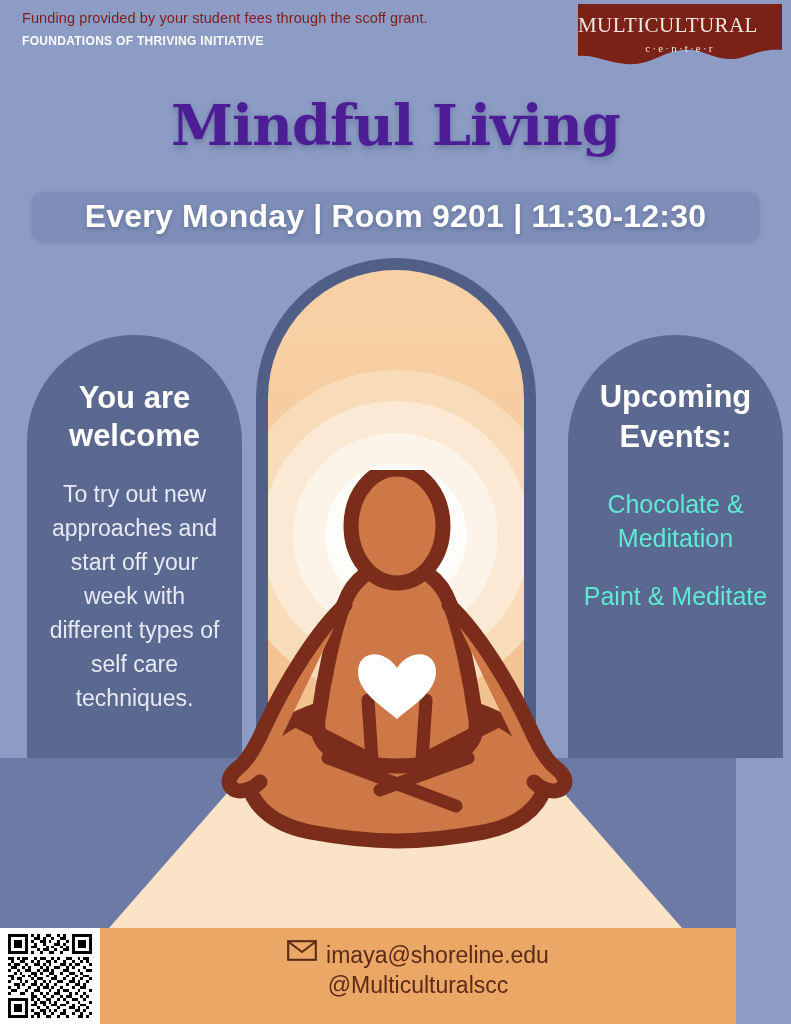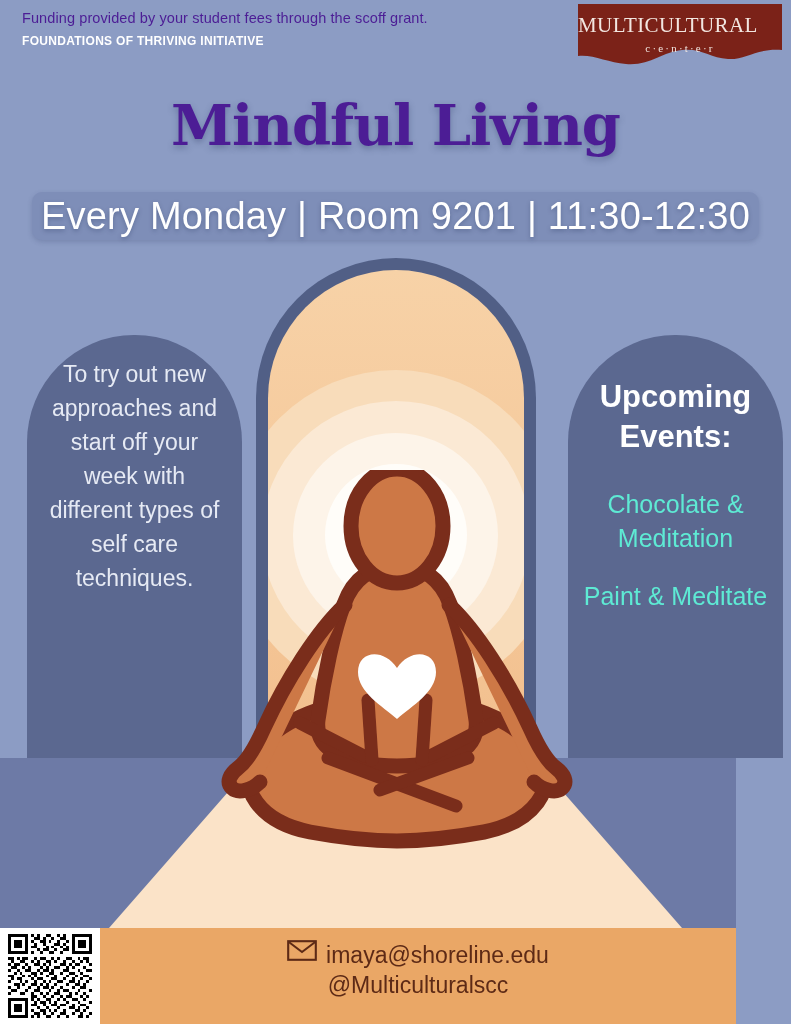--- a/index.html
+++ b/index.html
@@ -30,21 +30,21 @@
     position:absolute; left:736px; top:758px; width:55px; height:266px;
     background:#8c9cc4;
   }
 
   
   .header {
     position:absolute; left:0; top:0; width:791px; height:72px;
   }
   .funding-line {
     position:absolute; left:22px; top:10px;
-    font-size:14.5px; color:#4c1d95; letter-spacing:.1px;
+    font-size:14.5px; color:#7f1d1d; letter-spacing:.1px;
     white-space:nowrap;
   }
   .initiative-line {
     position:absolute; left:22px; top:34px;
     font-size:12px; color:#ffffff; font-weight:bold; letter-spacing:.3px;
     white-space:nowrap;
   }
   .logo {
     position:absolute; left:578px; top:4px; width:204px; height:62px;
   }
@@ -76,21 +76,21 @@
 
   
   .subtitle-bar {
     position:absolute; left:32px; top:192px; width:727px; height:48px;
     background:#7e8eb8;
     border-radius:10px;
     display:flex; align-items:center; justify-content:center;
     box-shadow:0 2px 5px rgba(45,60,100,.22);
   }
   .subtitle-text {
-    font-size:38px; font-weight:normal; color:#ffffff;
+    font-size:32px; font-weight:bold; color:#ffffff;
     letter-spacing:.2px; white-space:nowrap;
     text-shadow:0 2px 4px rgba(40,55,95,.35);
   }
 
   
   .arch-outer {
     position:absolute; left:256px; top:258px; width:280px; height:500px;
     background:#515f86;
     border-top-left-radius:140px; border-top-right-radius:140px;
   }
@@ -202,20 +202,21 @@
 
   <div class="arch-outer"></div>
   <div class="arch-inner">
     <div class="glow glow1"></div>
     <div class="glow glow2"></div>
     <div class="glow glow3"></div>
     <div class="glow glow4"></div>
   </div>
 
   <div class="panel panel-left">
+    <div class="panel-heading">You are welcome</div>
     <div class="panel-body">To try out new approaches and start off your week with different types of self care techniques.</div>
   </div>
 
   <div class="panel panel-right">
     <div class="panel-heading">Upcoming Events:</div>
     <div class="event-item first">Chocolate &amp; Meditation</div>
     <div class="event-item">Paint &amp; Meditate</div>
   </div>
 
   <div class="mat">

